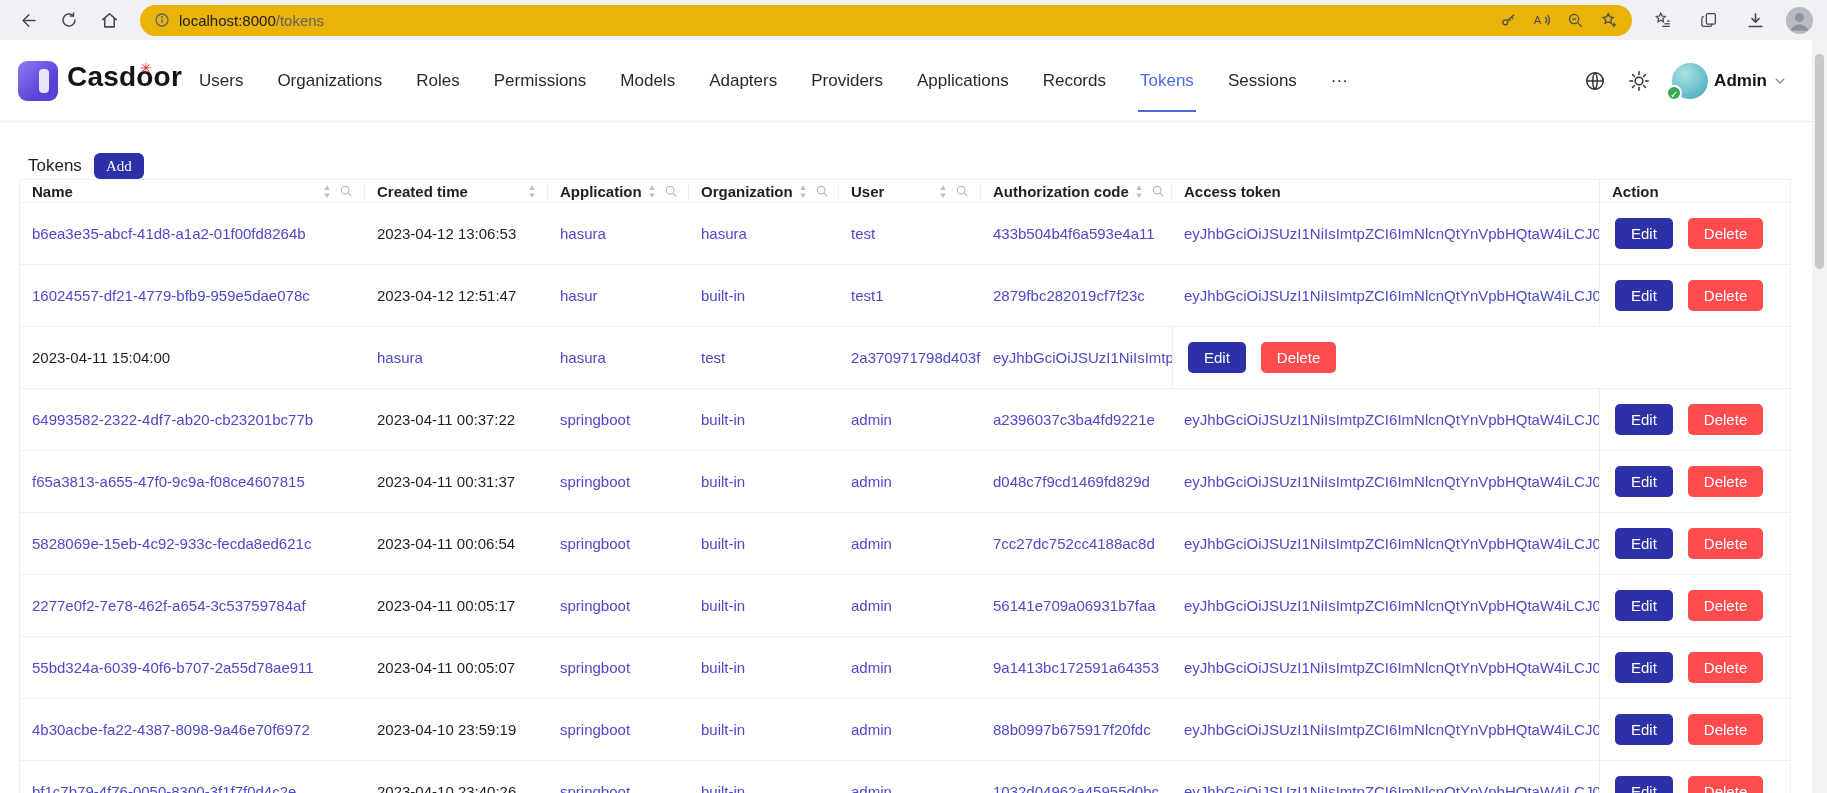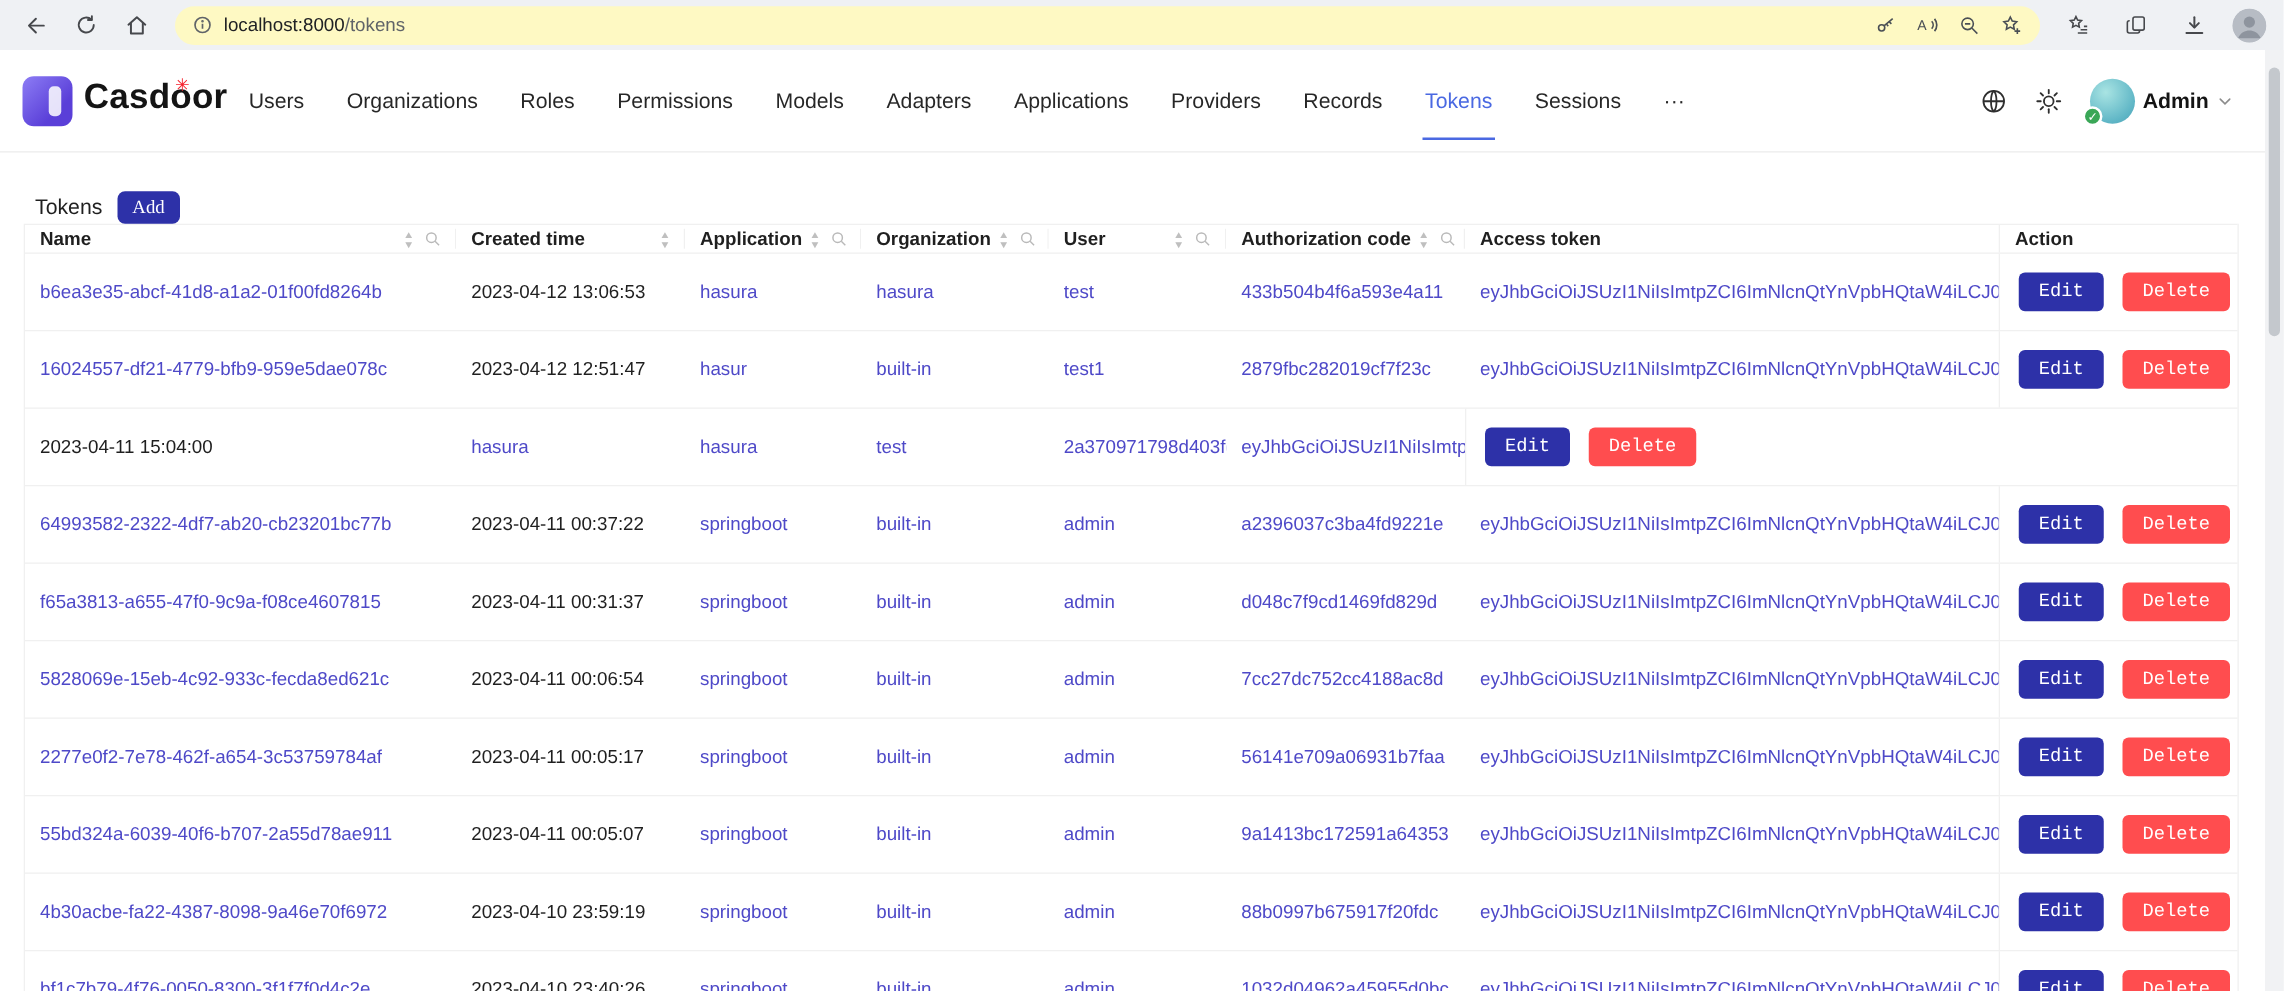--- a/index.html
+++ b/index.html
@@ -12,21 +12,21 @@
   }
   *{box-sizing:border-box;margin:0;padding:0}
   html,body{width:1827px;height:793px;overflow:hidden;background:#fff;
     font-family:"Liberation Sans",sans-serif;color:#1f1f1f}
 
   
   .browser{height:40px;background:#eff1f4;display:flex;align-items:center;
     padding:0 14px;gap:10px;position:relative;z-index:5}
   .b-btn{width:30px;height:30px;display:flex;align-items:center;justify-content:center;
     color:#46484c;border-radius:6px;flex:0 0 auto;cursor:pointer}
-  .url-pill{flex:1;height:31px;background:#fef9c3;border-radius:16px;display:flex;
+  .url-pill{flex:1;height:31px;background:#eab308;border-radius:16px;display:flex;
     align-items:center;padding:0 14px;gap:9px;min-width:0;margin:0 6px}
   .url-text{font-size:15px;white-space:nowrap;overflow:hidden}
   .url-host{color:#202124}
   .url-path{color:#5f6368}
   .pill-icons{margin-left:auto;display:flex;align-items:center;gap:16px;color:#4a4f55}
   .chrome-actions{display:flex;align-items:center;gap:16px;color:#46484c}
   .b-avatar{width:27px;height:27px;border-radius:50%;background:#b7bcc4;display:flex;
     align-items:center;justify-content:center;overflow:hidden;cursor:pointer}
 
   
@@ -77,21 +77,21 @@
   .hsearch{color:#b9b9b9;display:flex;margin-left:8px}
   .trow{height:62px;border-bottom:1px solid var(--border);font-size:15px;align-items:center}
   .cell{padding:0 12px;overflow:hidden;white-space:nowrap}
   .cell.link{color:var(--link);cursor:pointer}
   .cell.time{color:var(--hdr-ink)}
   .col-action{border-left:1px solid var(--border);height:100%;display:flex;
     align-items:center;gap:15px;padding:0 15px}
   .thead .col-action{border-left:1px solid var(--border);height:100%;display:flex;
     align-items:center;gap:0;padding:0 12px}
   .btn{border:none;border-radius:5px;color:#fff;font-size:15px;height:31px;
-    padding:0 16px;cursor:pointer;font-family:Liberation Mono, monospace}
+    padding:0 16px;cursor:pointer;font-family:Liberation Sans, sans-serif}
   .btn.edit{background:var(--primary)}
   .btn.delete{background:var(--danger)}
 
   
   .scrollbar{position:absolute;top:40px;right:0;width:15px;height:753px;background:#f1f2f4}
   .scrollbar .thumb{position:absolute;top:14px;left:3px;width:9px;height:215px;
     border-radius:5px;background:#c4c8cd;cursor:pointer}
 
   .svgicon{display:block}
 </style>
@@ -198,22 +198,22 @@
     <span class="brand-text">Casdoor</span>
     <span class="brand-asterisk">✳</span>
   </div>
   <div class="menu">
       <div class="nav-item">Users</div>
       <div class="nav-item">Organizations</div>
       <div class="nav-item">Roles</div>
       <div class="nav-item">Permissions</div>
       <div class="nav-item">Models</div>
       <div class="nav-item">Adapters</div>
+      <div class="nav-item">Providers</div>
       <div class="nav-item">Applications</div>
-      <div class="nav-item">Providers</div>
       <div class="nav-item">Records</div>
       <div class="nav-item active">Tokens</div>
       <div class="nav-item">Sessions</div>
       <div class="nav-item">···</div>
     </div>
   <div class="nav-right">
     <span class="nav-icon">
       <svg class="svgicon" width="22" height="22" viewBox="0 0 24 24" fill="none" stroke="currentColor" stroke-width="1.6">
           <circle cx="12" cy="12" r="9"></circle>
           <path d="M3 12h18"></path>

